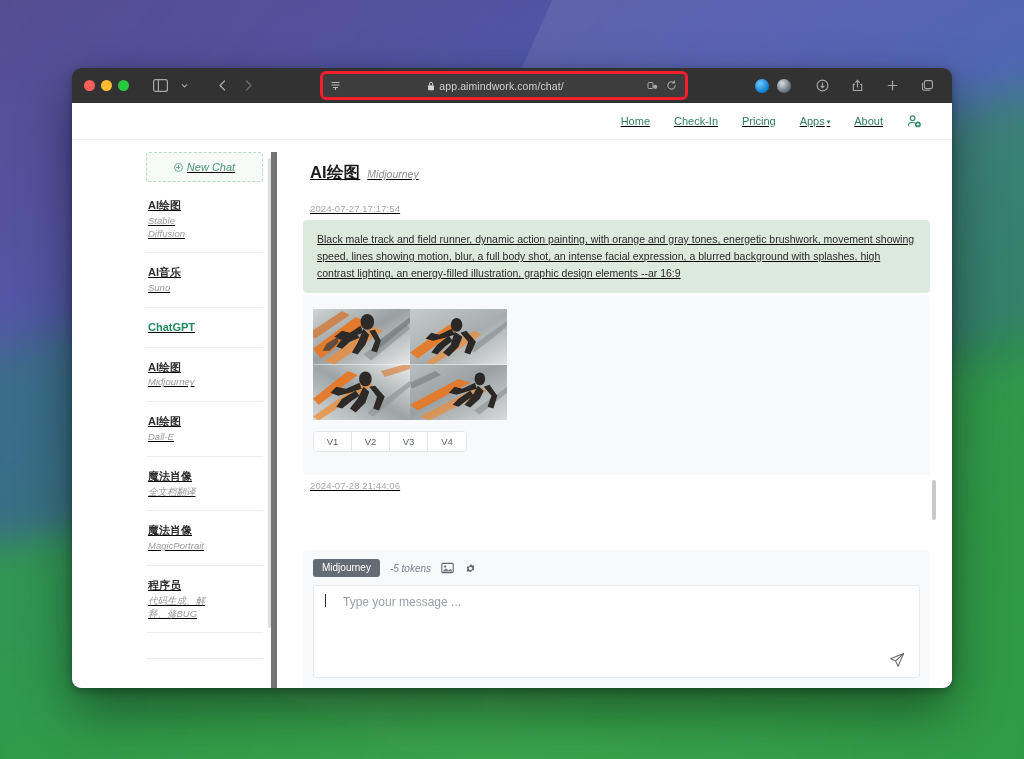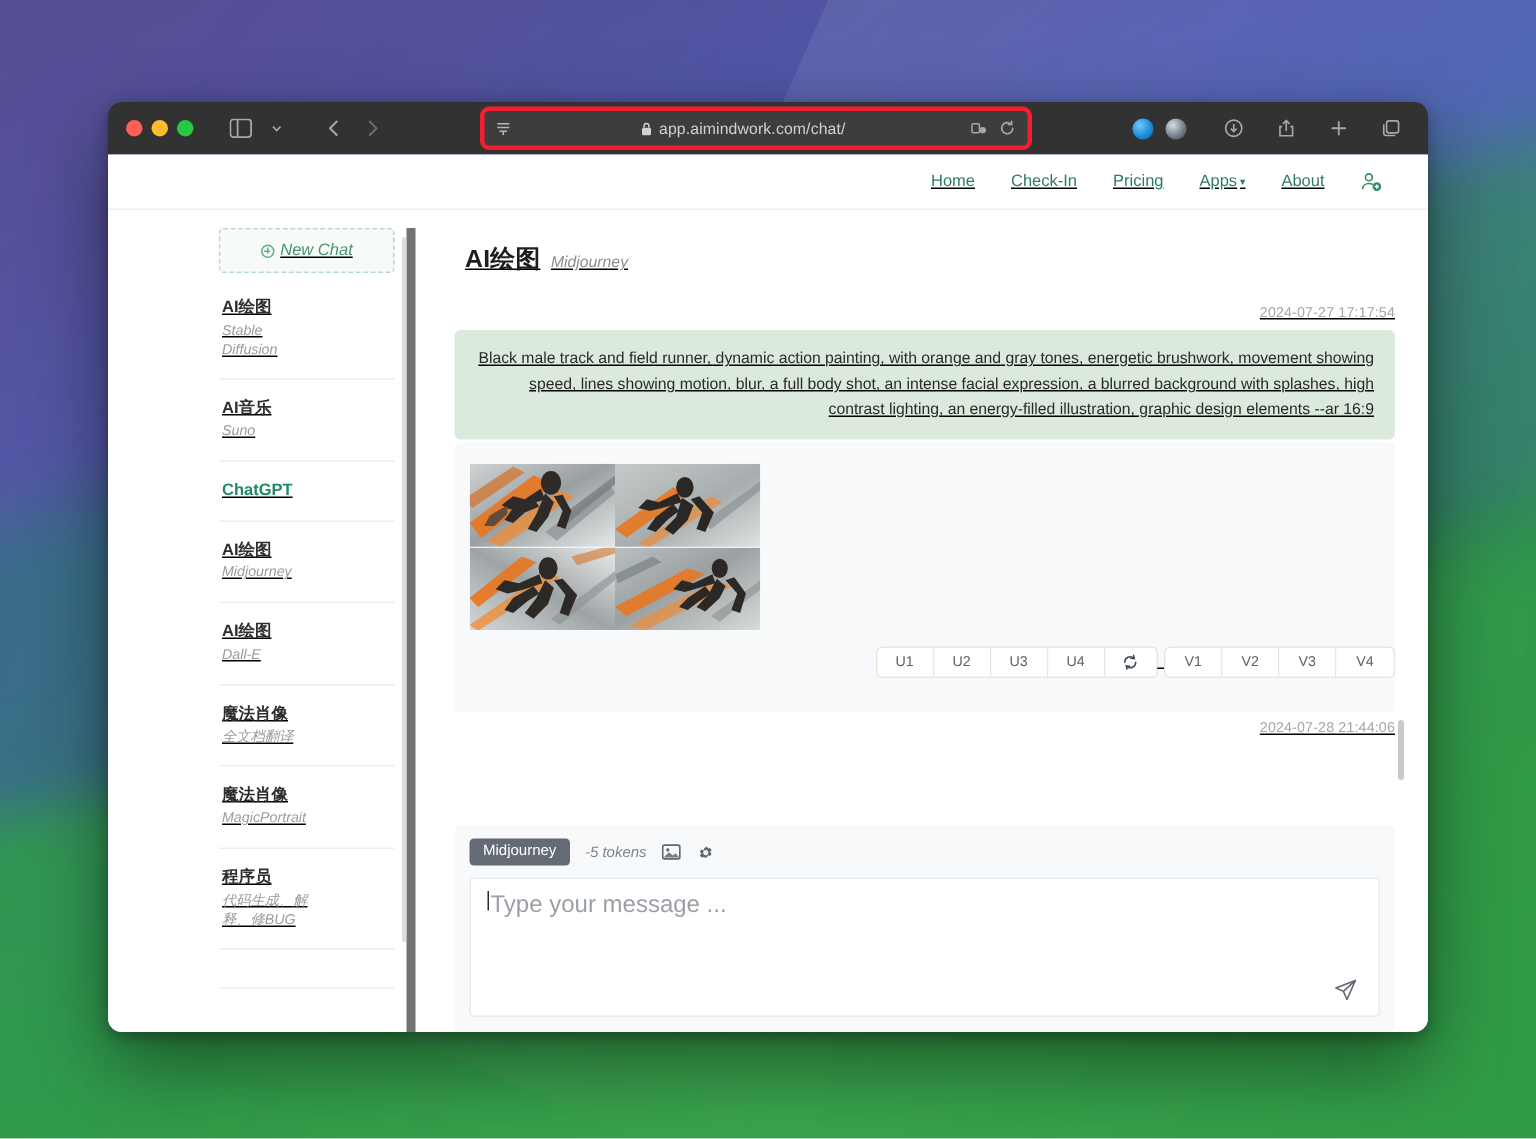--- a/index.html
+++ b/index.html
@@ -268,21 +268,21 @@
     font-weight: bold;
     color: #1d1d1d;
     letter-spacing: .2px;
   }
   .chat-header .model {
     font-size: 10.5px;
     font-style: italic;
     color: #8d8d8d;
   }
 
-  .msg-scroll { position: relative; text-align: right; }
+  .msg-scroll { position: relative; }
 
   .ts {
     font-size: 9.5px;
     color: #a6a6a6;
     padding: 5px 0 6px 7px;
     letter-spacing: .1px;
   }
 
   .bubble-user {
     background: #dceade;
@@ -366,24 +366,24 @@
 
   .textarea-box {
     background: #fff;
     border: 1px solid #e7ebee;
     border-radius: 3px;
     height: 93px;
     position: relative;
     padding: 9px 11px;
   }
   .placeholder {
-    font-size: 16px;
+    font-size: 12px;
     color: #9aa0a6;
     position: relative;
-    padding-left: 2px;
+    padding-left: 18px;
   }
   .caret-bar {
     position: absolute;
     left: 0; top: -1px;
     width: 1px; height: 13px;
     background: #2b2b2b;
   }
   .send-btn {
     position: absolute;
     right: 14px; bottom: 9px;
@@ -706,34 +706,20 @@
                     <ellipse cx="72" cy="14" rx="5.5" ry="6.5"></ellipse>
                     <path d="M67 18 L54 24 L46 22 L40 28 L48 30 L58 27 L69 24 Z"></path>
                     <path d="M70 21 L64 32 L56 40 L62 43 L72 34 L76 26 Z"></path>
                     <path d="M76 22 L84 31 L80 42 L86 44 L90 31 L82 20 Z"></path>
                     <path d="M62 26 L50 34 L44 40 L50 42 L58 36 L66 31 Z"></path>
                   </g>
                 </svg>
               </div>
             </div>
 
-            <div class="btn-row">
-              <div class="ubtn">U1</div>
-              <div class="ubtn">U2</div>
-              <div class="ubtn">U3</div>
-              <div class="ubtn">U4</div>
-              <div class="ubtn refresh">
-                <svg width="11" height="11" viewBox="0 0 12 12" fill="none" stroke="currentColor" stroke-width="1.1" stroke-linecap="round">
-                  <path d="M10 6a4 4 0 0 1-6.6 3"></path>
-                  <path d="M2 6a4 4 0 0 1 6.6-3"></path>
-                  <polyline points="8.4,1 8.9,3.4 6.5,3.1"></polyline>
-                  <polyline points="3.6,11 3.1,8.6 5.5,8.9"></polyline>
-                </svg>
-              </div>
-            </div>
 
             <div class="btn-row">
               <div class="ubtn">V1</div>
               <div class="ubtn">V2</div>
               <div class="ubtn">V3</div>
               <div class="ubtn">V4</div>
             </div>
             <div class="bot-foot"></div>
           </div>
 

